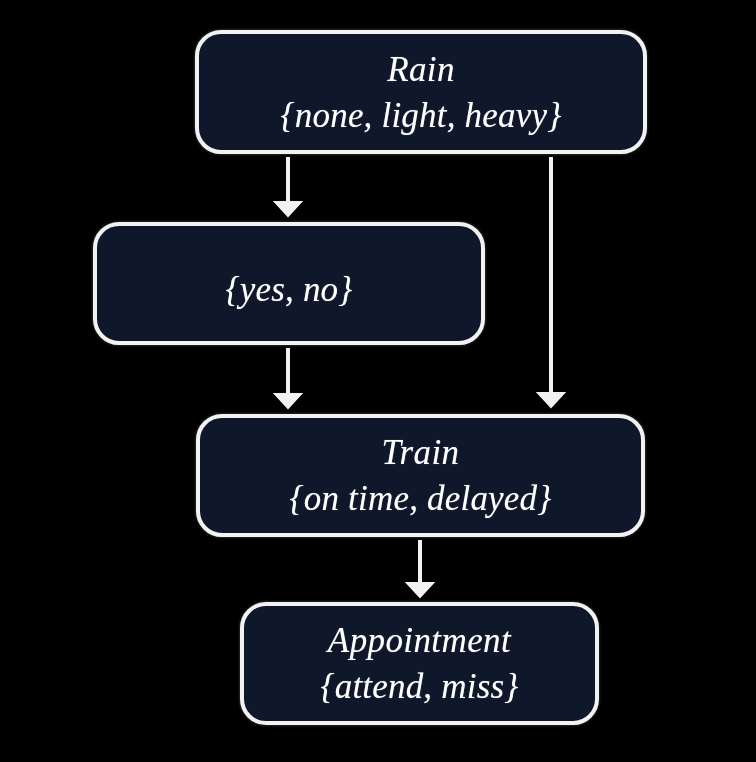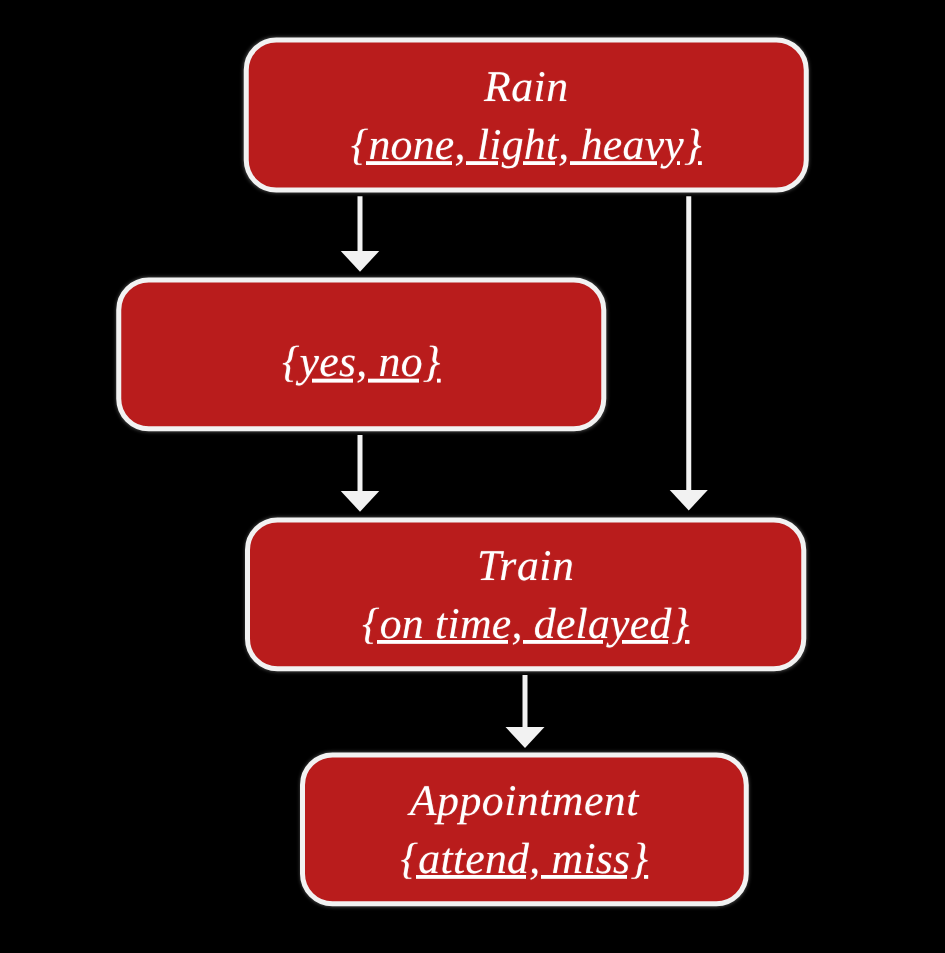--- a/index.html
+++ b/index.html
@@ -26,21 +26,21 @@
     left: 0;
     top: 0;
     width: 756px;
     height: 762px;
     pointer-events: none;
   }
   
   .node {
     position: absolute;
     box-sizing: border-box;
-    background: #b91c1c;
+    background: #0f172a;
     border: 4px solid #f2f2f2;
     border-radius: 26px;
     display: flex;
     flex-direction: column;
     align-items: center;
     justify-content: center;
     color: #ffffff;
     text-align: center;
     line-height: 1.0;
     box-shadow: 0 0 3px rgba(255,255,255,0.30);
@@ -54,21 +54,20 @@
     text-shadow: 0 0 1px rgba(255,255,255,0.45);
   }
   .node .st {
     font-style: italic;
     font-weight: normal;
     font-size: 35px;
     letter-spacing: 0.2px;
     white-space: nowrap;
     margin-top: 11px;
     text-shadow: 0 0 1px rgba(255,255,255,0.45);
-    text-decoration: underline;
   }
 
   #node-rain        { left: 195px; top: 30px;  width: 452px; height: 124px; }
   #node-maintenance { left: 93px;  top: 222px; width: 392px; height: 123px; }
   #node-train       { left: 196px; top: 414px; width: 449px; height: 123px; }
   #node-appointment { left: 240px; top: 602px; width: 359px; height: 123px; }
 </style>
 </head>
 <body>
 

